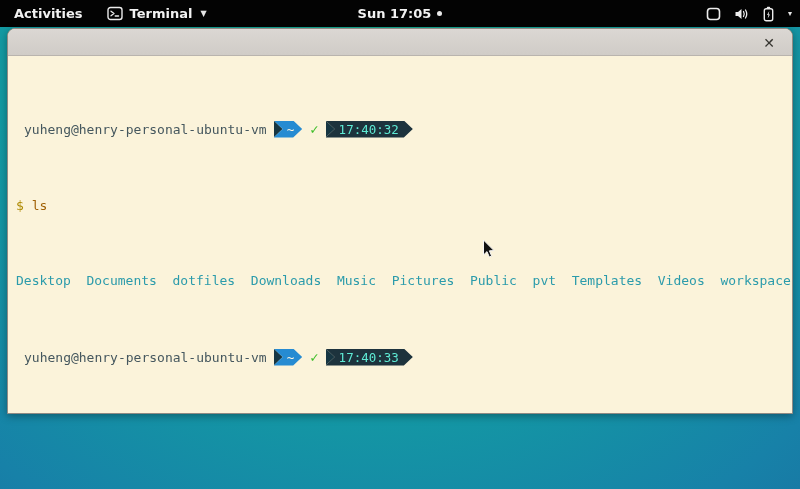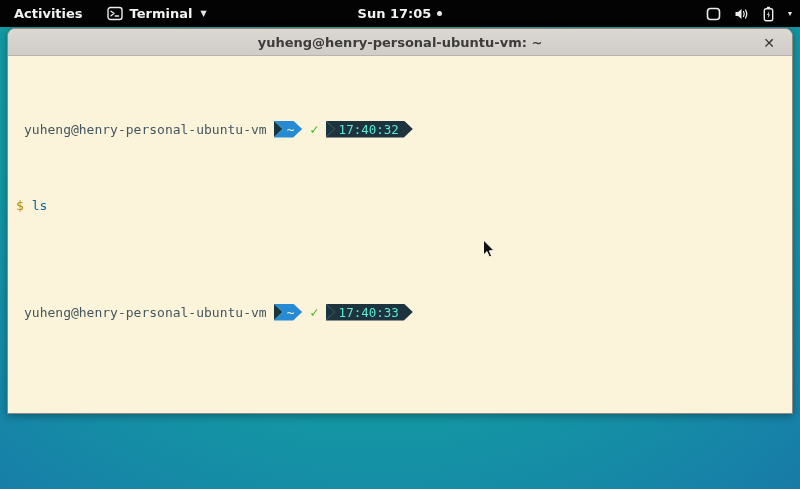--- a/index.html
+++ b/index.html
@@ -75,21 +75,21 @@
     display:flex; align-items:center;
     padding:0 8px 0 13px; margin-left:-9px;
     clip-path:polygon(0 0, calc(100% - 9px) 0, 100% 50%, calc(100% - 9px) 100%, 0 100%, 9px 50%);
     font-size:12.5px;
   }
   .pl-blue .pl-body { background:#268bd2; color:#fdf6e3; }
   .pl-dark .pl-body { background:#1d333d; color:#5eead4; padding-right:14px; }
   .check { color:#3fbe2a; font-weight:700; margin-left:8px; font-size:14px; }
 
   .dollar { color:#ad8900; }
-  .cmd { color:#0369a1; }
+  .cmd { color:#a16207; }
   .ls-output { color:#2b9bab; }
 
   .mouse-cursor { position:absolute; left:478px; top:211px; pointer-events:none; }
 </style>
 </head>
 <body>
 
 <div class="screen">
 
   <div class="top-bar">
@@ -132,21 +132,20 @@
         </svg>
       </span>
       <span class="caret">▾</span>
     </div>
   </div>
 
   <div class="desktop">
 
     <div class="window">
       <div class="titlebar">
-        <span>yuheng@henry-personal-ubuntu-vm: ~</span>
         <span class="close-btn">✕</span>
       </div>
       <div class="term-content">
 
         
         <div class="line prompt-line">
           <span class="userhost">yuheng@henry-personal-ubuntu-vm</span>
           <span class="pl-badge pl-blue">
             <span class="pl-lead"></span>
             <span class="pl-body">~</span>
@@ -157,20 +156,23 @@
             <span class="pl-body">17:40:32</span>
           </span>
         </div>
 
         
         <div class="line">
           <span class="dollar">$</span><span> </span><span class="cmd">ls</span>
         </div>
 
         
+        <div class="line">
+          <span class="ls-output">Desktop  Documents  dotfiles  Downloads  Music  Pictures  Public  pvt  Templates  Videos  workspace</span>
+        </div>
 
         
         <div class="line prompt-line">
           <span class="userhost">yuheng@henry-personal-ubuntu-vm</span>
           <span class="pl-badge pl-blue">
             <span class="pl-lead"></span>
             <span class="pl-body">~</span>
           </span>
           <span class="check">✓</span>
           <span class="pl-badge pl-dark">

